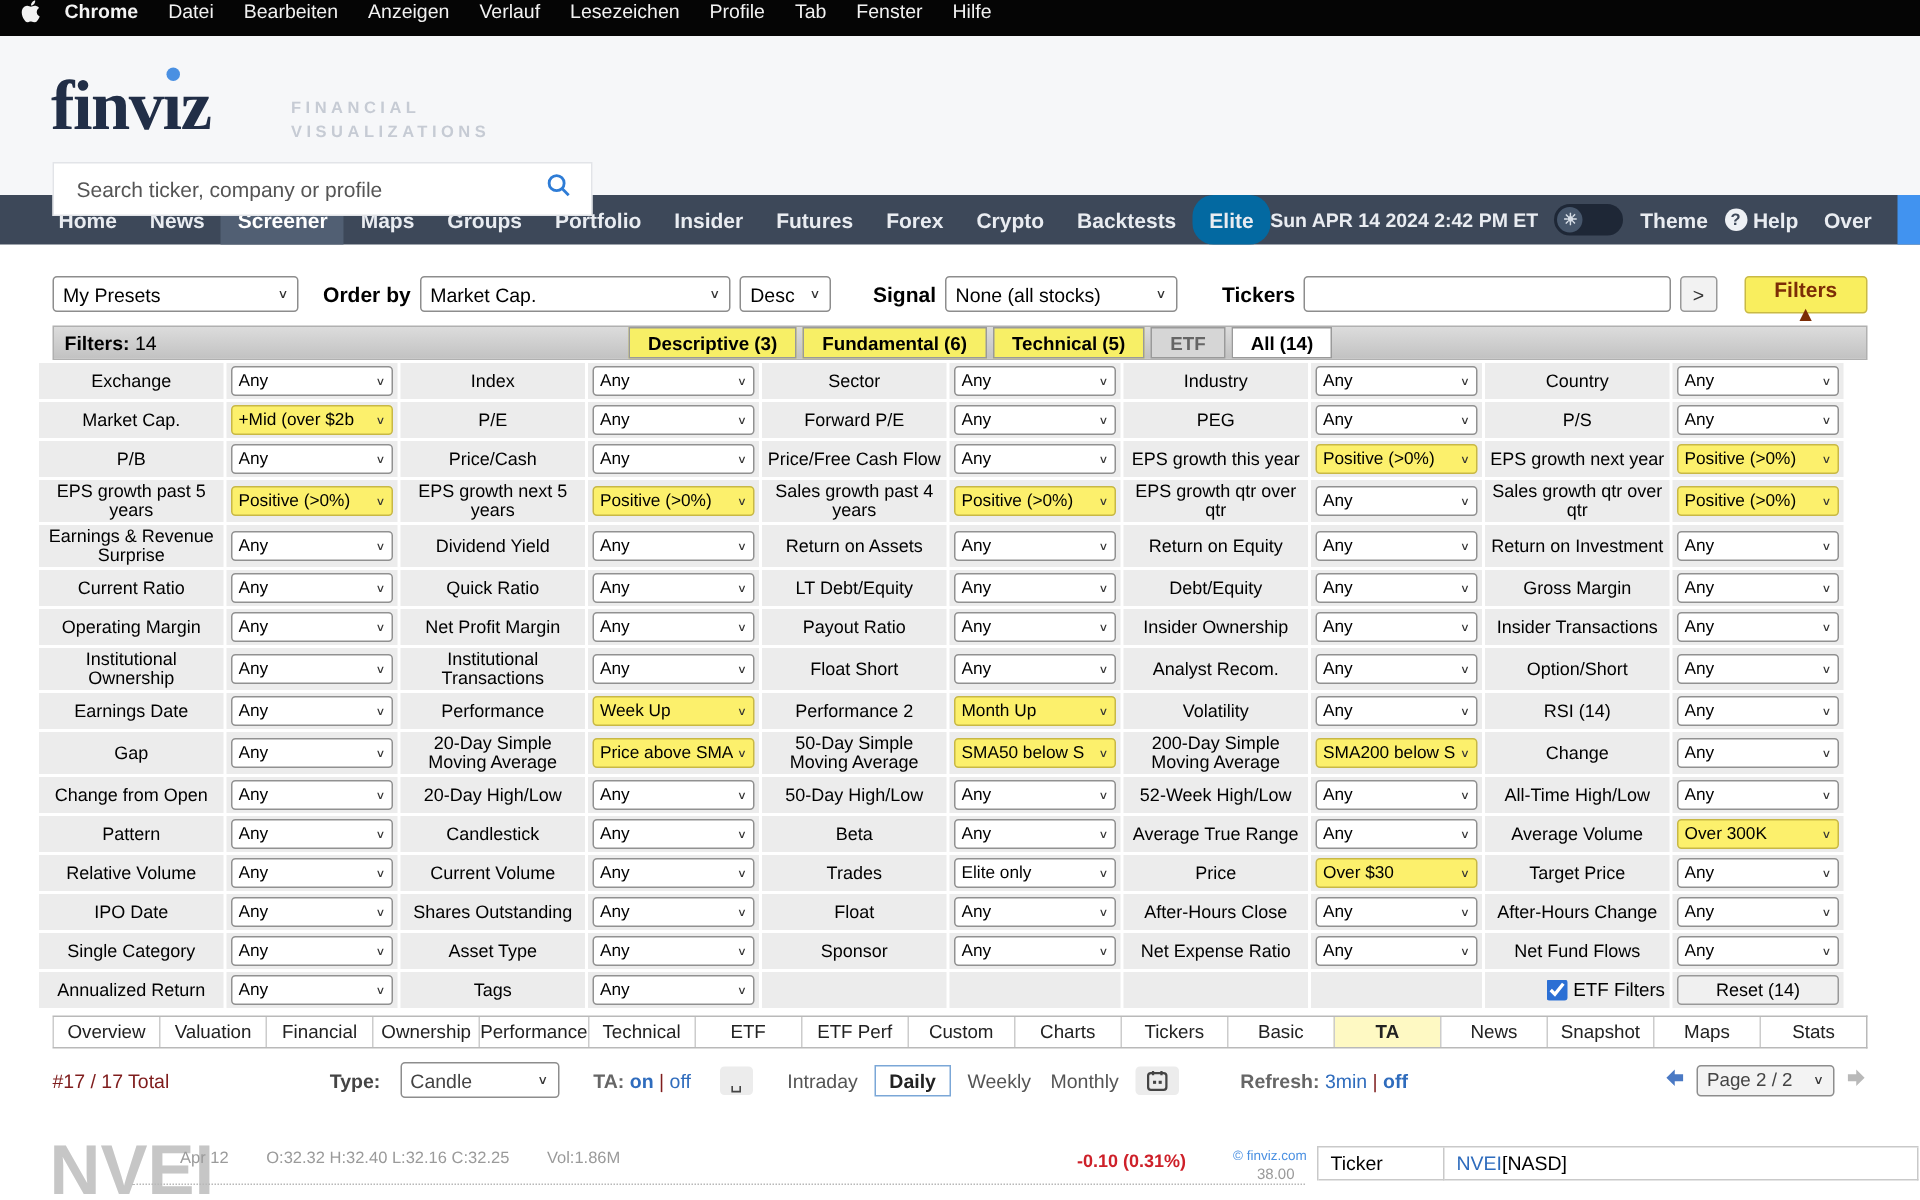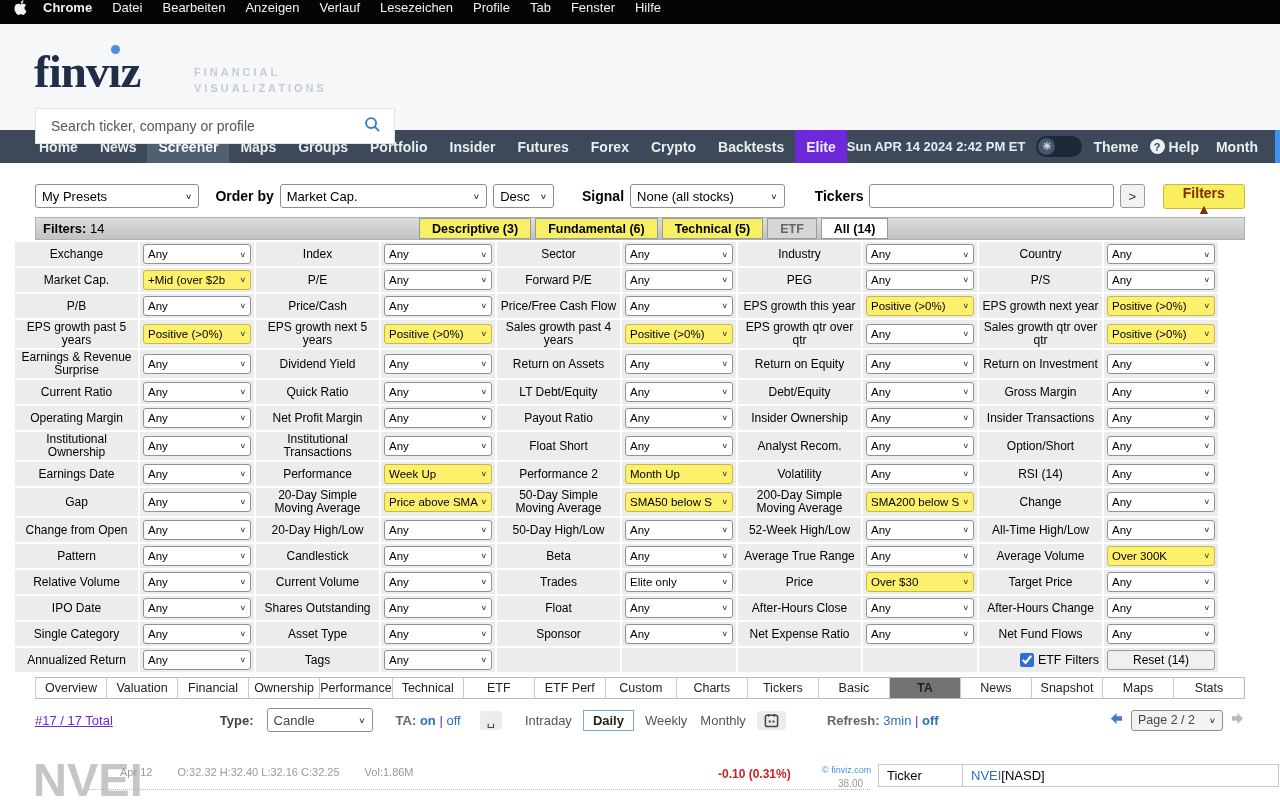--- a/index.html
+++ b/index.html
@@ -21,21 +21,21 @@
   .logo .idot { position:relative; }
   .logo .bdot { position:absolute; left:3px; top:0px; width:9px; height:9px; border-radius:50%; background:#4a90e2; }
   .tagline { position:absolute; left:194px; top:40px; font-size:11px; letter-spacing:3px; color:#c6cbd4; line-height:16px; font-weight:bold; }
   .search-box { position:absolute; left:35px; top:84px; width:360px; height:36px; background:#fff; border:1px solid #e2e4e8; display:flex; align-items:center; padding:0 13px; }
   .search-box input { border:none; outline:none; flex:1; font-size:14px; color:#333; background:transparent; font-family:"Liberation Sans",sans-serif; }
   .search-box input::placeholder { color:#555; opacity:1; }
   
   .navbar { height:33px; background:#3d4859; display:flex; align-items:stretch; color:#e9ecf1; font-size:14px; font-weight:bold; padding-left:28px; }
   .nav-item { display:flex; align-items:center; padding:0 11px; cursor:default; }
   .nav-item.active { background:#515f73; color:#fff; }
-  .nav-item.elite { background:#6d28d9; }
+  .nav-item.elite { background:#0369a1;border-radius:14px; }
   .nav-right { margin-left:auto; display:flex; align-items:center; gap:11px; }
   .nav-date { font-size:13px; white-space:nowrap; }
   .theme-toggle { width:46px; height:21px; border-radius:11px; background:#1e2736; display:flex; align-items:center; padding:2px; }
   .toggle-knob { width:17px; height:17px; border-radius:50%; background:#46566b; color:#d6dde6; font-size:11px; display:flex; align-items:center; justify-content:center; }
   .help-wrap { display:flex; align-items:center; gap:4px; }
   .help-icon { width:15px; height:15px; border-radius:50%; background:#eef1f5; color:#3d4859; font-weight:bold; font-size:11px; display:inline-flex; align-items:center; justify-content:center; }
   .login { padding:0 6px; }
   .register { background:#4193f0; color:#fff; display:flex; align-items:center; padding:0 15px; height:100%; }
   
   .toolbar { display:flex; align-items:center; margin:20px 35px 0; gap:6px; font-size:14px; height:26px; }
@@ -51,36 +51,36 @@
   .go-btn { width:25px; height:24px; border:1px solid #999; border-radius:3px; background:#f2f2f2; font-size:13px; color:#333; }
   .filters-btn { margin-left:12px; background:#f9ee5e; border:1px solid #c9ba45; border-radius:3px; color:#7c2d06; font-weight:bold; font-size:14px; height:25px; padding:0 11px; }
   
   .filters-bar { margin:8px 35px 0; height:23px; background:linear-gradient(#dcdcdc,#c2c2c2); border:1px solid #b0b0b0; display:flex; align-items:center; font-size:13px; padding-left:7px; position:relative; }
   .fcount b { font-weight:bold; }
   .ftabs { position:absolute; left:383px; bottom:0; display:flex; height:21px; }
   .ftab { display:flex; align-items:center; padding:0 12px; font-weight:bold; font-size:12.5px; border:1px solid #9a9a9a; margin-right:4px; background:#d6d6d6; white-space:nowrap; }
   .ftab.yellow { background:#f7ef66; }
   .ftab.selected { background:#fff; }
   
-  .filter-grid { margin:2px 15px 0; display:grid; grid-template-columns:repeat(5, 123px 114px); column-gap:2px; row-gap:2px; font-size:12px; }
+  .filter-grid { margin:2px 26px 0; display:grid; grid-template-columns:repeat(5, 123px 114px); column-gap:2px; row-gap:2px; font-size:12px; }
   .cell { background:#ececec; display:flex; align-items:center; justify-content:center; min-height:24px; padding:1px 3px; text-align:center; line-height:13px; }
   .cell .gsel { width:100%; height:20px; font-size:11.5px; padding:0 4px; background:#fff; border:1px solid #919191; border-radius:3px; display:flex; align-items:center; white-space:nowrap; overflow:hidden; cursor:default; }
   .gsel .txt { flex:1; overflow:hidden; text-align:left; }
   .gsel .chev { color:#333; font-size:9px; margin-left:2px; transform:scaleY(.8); }
   .gsel.hl { background:#fcf06c; border-color:#c8b845; }
   .etf-cell { justify-content:flex-end; gap:4px; font-size:12.5px; }
   .etf-cell input { width:14px; height:14px; accent-color:#2b6fd4; margin:0; }
   .reset-btn { width:100%; height:20px; background:#f0f0f0; border:1px solid #999; border-radius:3px; font-size:12px; color:#000; }
   
   .results-tabs { margin:5px 35px 0; display:flex; border:1px solid #b9b9b9; border-left:none; height:22px; font-size:12.5px; background:#fff; }
   .rtab { flex:1; display:flex; align-items:center; justify-content:center; border-left:1px solid #ccc; color:#222; white-space:nowrap; cursor:default; }
-  .rtab.active { background:#737373; font-weight:bold; }
+  .rtab.active { background:#fef9c3; font-weight:bold; }
   
   .chart-toolbar { margin:7px 35px 0; display:flex; align-items:center; font-size:13px; color:#444; gap:9px; height:28px; }
-  .muted { color:#6d28d9;text-decoration:underline; }
+  .muted { color:#7f1d1d; }
   .gray { color:#666; }
   .blue { color:#2f6cbd;margin-top:28px; }
   .bold { font-weight:bold; }
   .sel.w-type { width:106px; margin-left:4px; }
   .daily-box { border:1px solid #7ba7d7; padding:2px 9px; font-weight:bold; color:#222; background:#fff; }
   .mode { color:#555; padding:0 2px; }
   .icon-btn { background:#ececec; border-radius:3px; padding:2px 7px; color:#444; font-size:13px; display:flex; align-items:center; }
   .pager { margin-left:auto; display:flex; align-items:center; gap:7px; }
   .sel.w-page { width:92px; height:21px; background:#f3f3f3; font-size:12.5px; }
   
@@ -146,21 +146,21 @@
   <span class="nav-right">
     <span class="nav-date">Sun APR 14 2024 2:42 PM ET</span>
     <span class="theme-toggle">
         <span class="toggle-knob">☀</span>
       </span>
     <span>Theme</span>
     <span class="help-wrap">
       <span class="help-icon">?</span>
       <span>Help</span>
     </span>
-    <span class="login">Month</span>
+    <span class="login">Over</span>
     <span class="register">Register</span>
   </span>
 </div>
 
 <div class="toolbar">
   <div class="sel w-presets">
       <span class="txt">My Presets</span>
       <span class="chev">∨</span>
     </div>
   <span class="tlabel">Order by</span>

